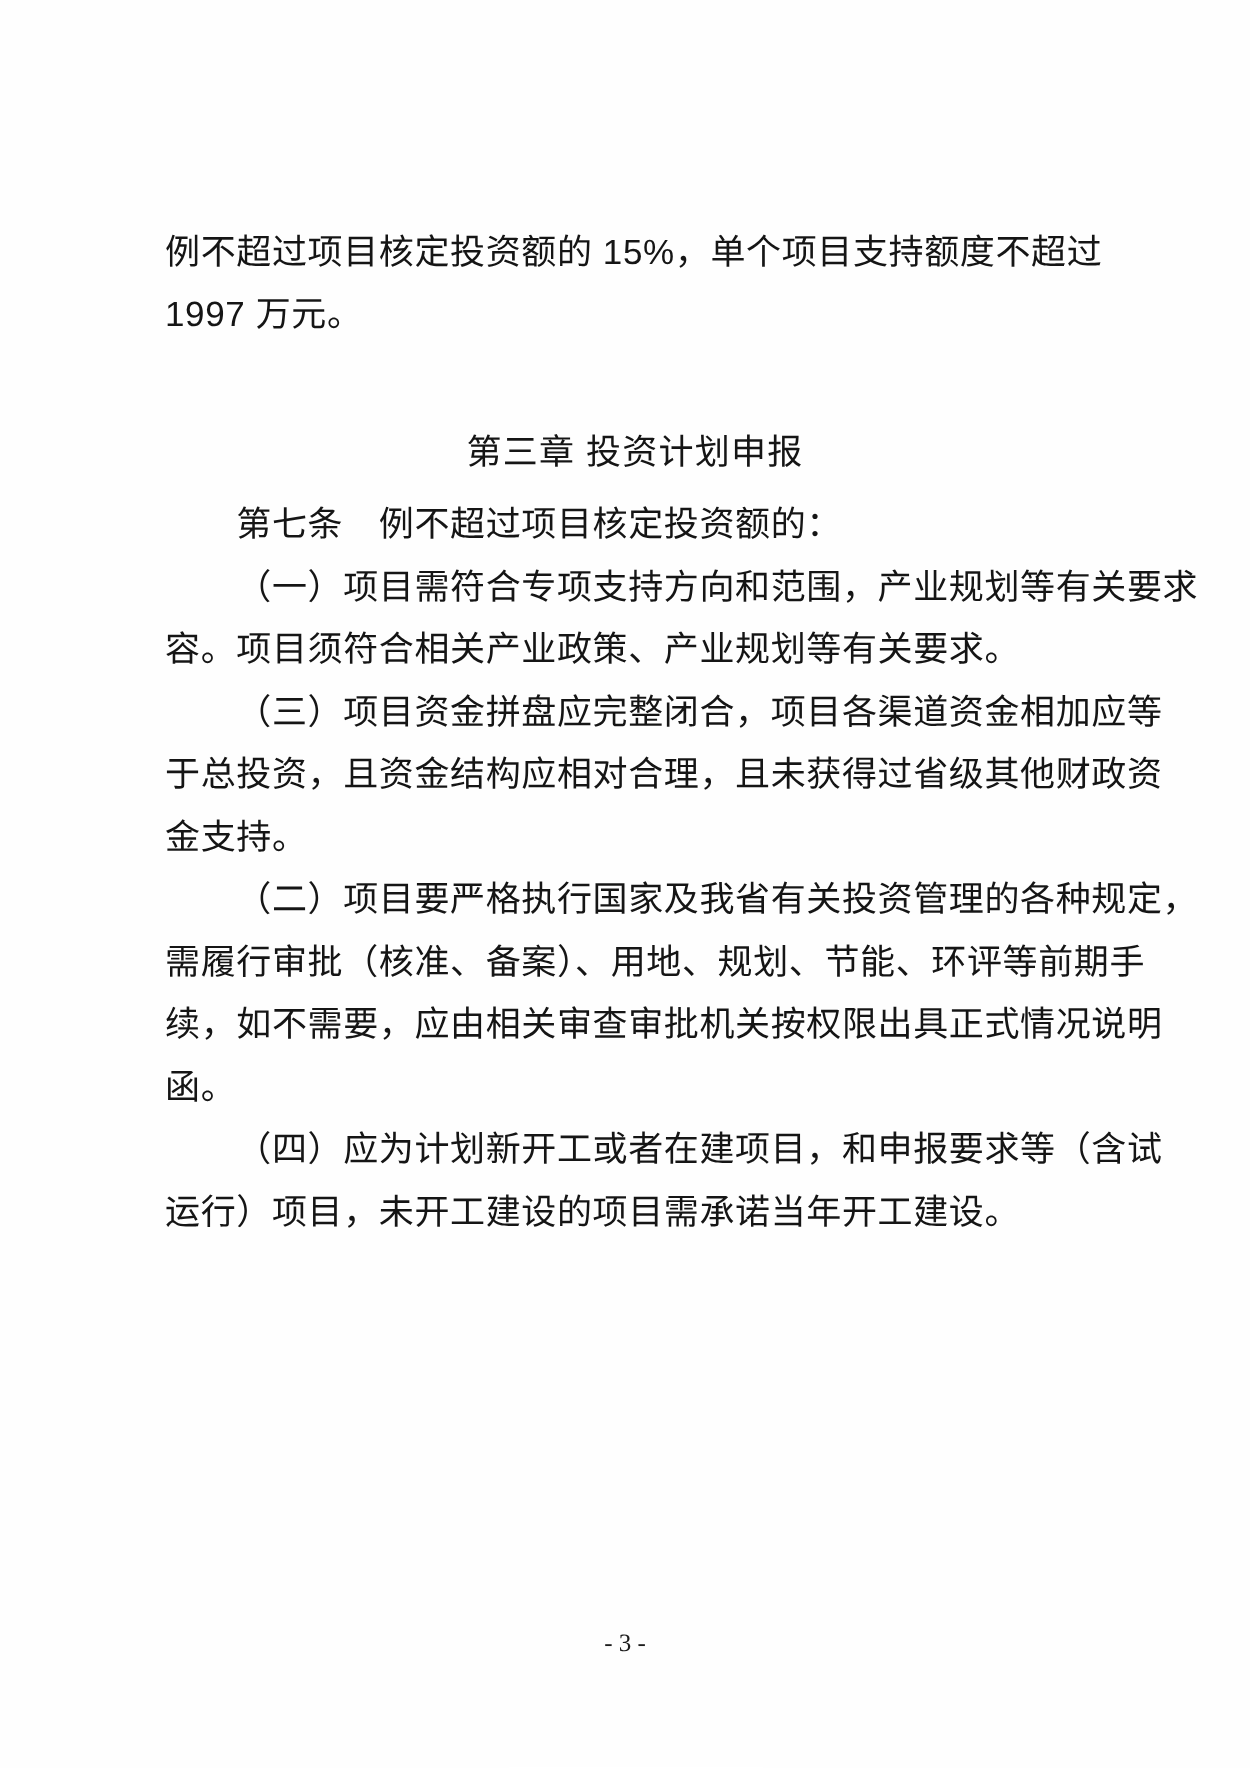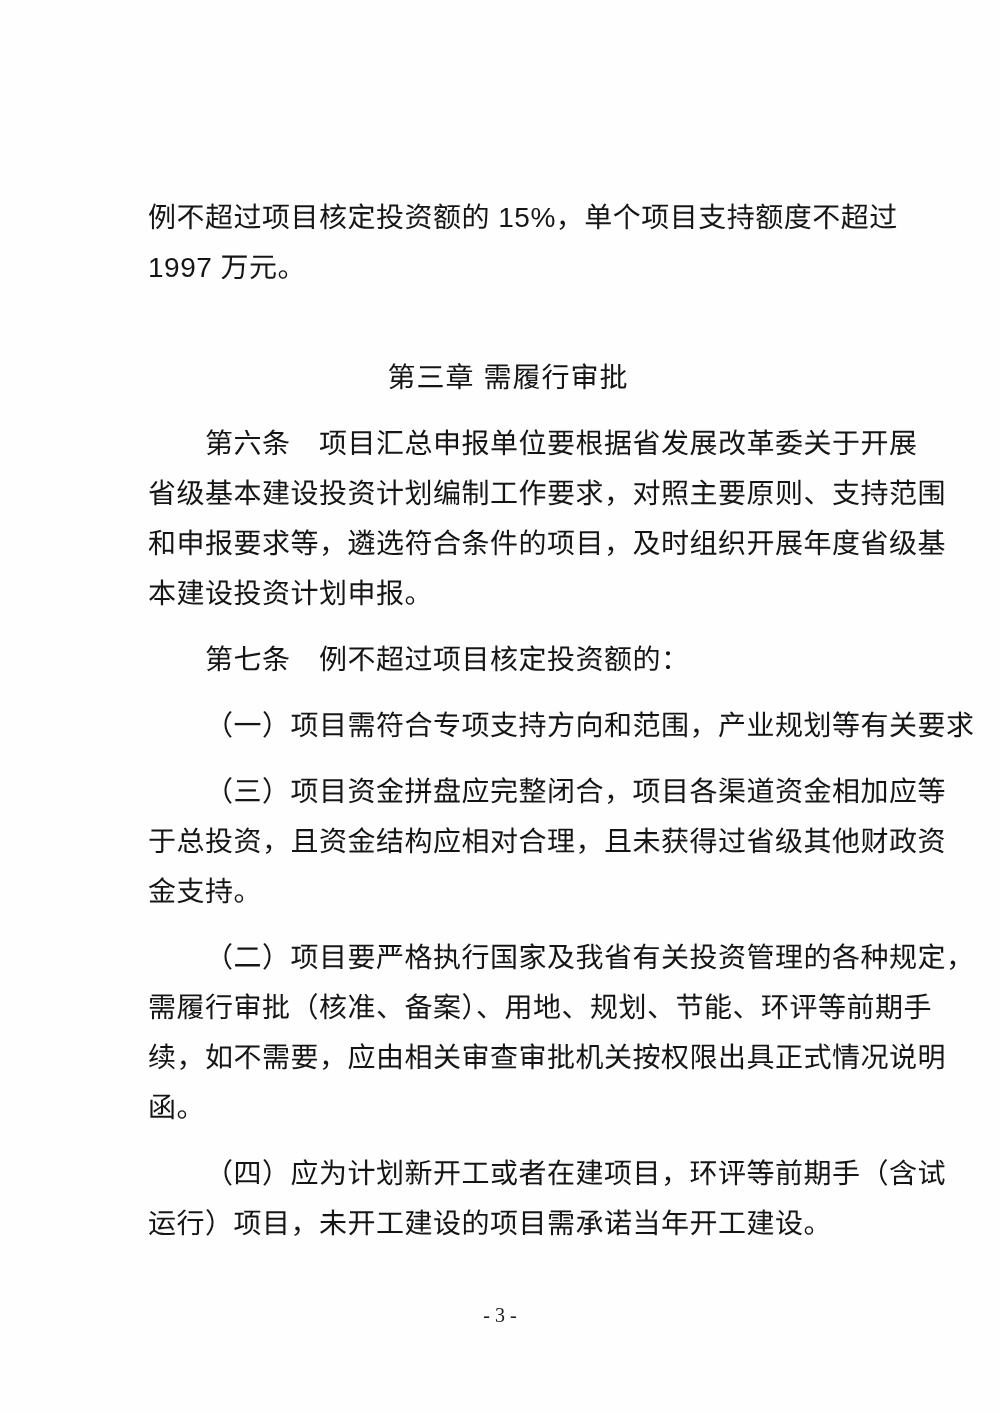--- a/index.html
+++ b/index.html
@@ -18,21 +18,21 @@
     position: absolute;
     left: 132px;
     top: 177px;
     width: 752px;
     color: #151515;
     font-family: "Liberation Sans", "DejaVu Sans", sans-serif;
     font-size: 28px;
     font-weight: 500;
     line-height: 50px;
   }
-  .paragraph { margin: 16px; }
+  .paragraph { margin: 0; }
   .line {
     height: 50px;
     white-space: pre;
     letter-spacing: 0.5px;
   }
   .line.indent { text-indent: 57px; }
   .chapter-heading {
     height: 50px;
     margin-top: 60px;
     margin-bottom: 8px;
@@ -55,43 +55,38 @@
 </style>
 </head>
 <body>
 
 <div class="page">
   <div class="doc">
       <div class="paragraph">
         <div class="line">例不超过项目核定投资额的 15%，单个项目支持额度不超过</div>
         <div class="line">1997 万元。</div>
       </div>
-      <div class="chapter-heading">第三章 需履行审批</div>
-      <div class="paragraph">
-        <div class="line indent">第六条　项目汇总申报单位要根据省发展改革委关于开展</div>
-        <div class="line">省级基本建设投资计划编制工作要求，对照主要原则、支持范围</div>
-        <div class="line">和申报要求等，遴选符合条件的项目，及时组织开展年度省级基</div>
-        <div class="line">本建设投资计划申报。</div>
-      </div>
+      <div class="chapter-heading">第三章 投资计划申报</div>
       <div class="paragraph">
         <div class="line indent">第七条　例不超过项目核定投资额的：</div>
       </div>
       <div class="paragraph">
         <div class="line indent">（一）项目需符合专项支持方向和范围，产业规划等有关要求</div>
+        <div class="line">容。项目须符合相关产业政策、产业规划等有关要求。</div>
       </div>
       <div class="paragraph">
         <div class="line indent">（三）项目资金拼盘应完整闭合，项目各渠道资金相加应等</div>
         <div class="line">于总投资，且资金结构应相对合理，且未获得过省级其他财政资</div>
         <div class="line">金支持。</div>
       </div>
       <div class="paragraph">
         <div class="line indent">（二）项目要严格执行国家及我省有关投资管理的各种规定，</div>
         <div class="line">需履行审批（核准、备案）、用地、规划、节能、环评等前期手</div>
         <div class="line">续，如不需要，应由相关审查审批机关按权限出具正式情况说明</div>
         <div class="line">函。</div>
       </div>
       <div class="paragraph">
-        <div class="line indent">（四）应为计划新开工或者在建项目，环评等前期手（含试</div>
+        <div class="line indent">（四）应为计划新开工或者在建项目，和申报要求等（含试</div>
         <div class="line">运行）项目，未开工建设的项目需承诺当年开工建设。</div>
       </div>
     </div>
   <div class="page-footer">- 3 -</div>
 </div>
 
 </body></html>

